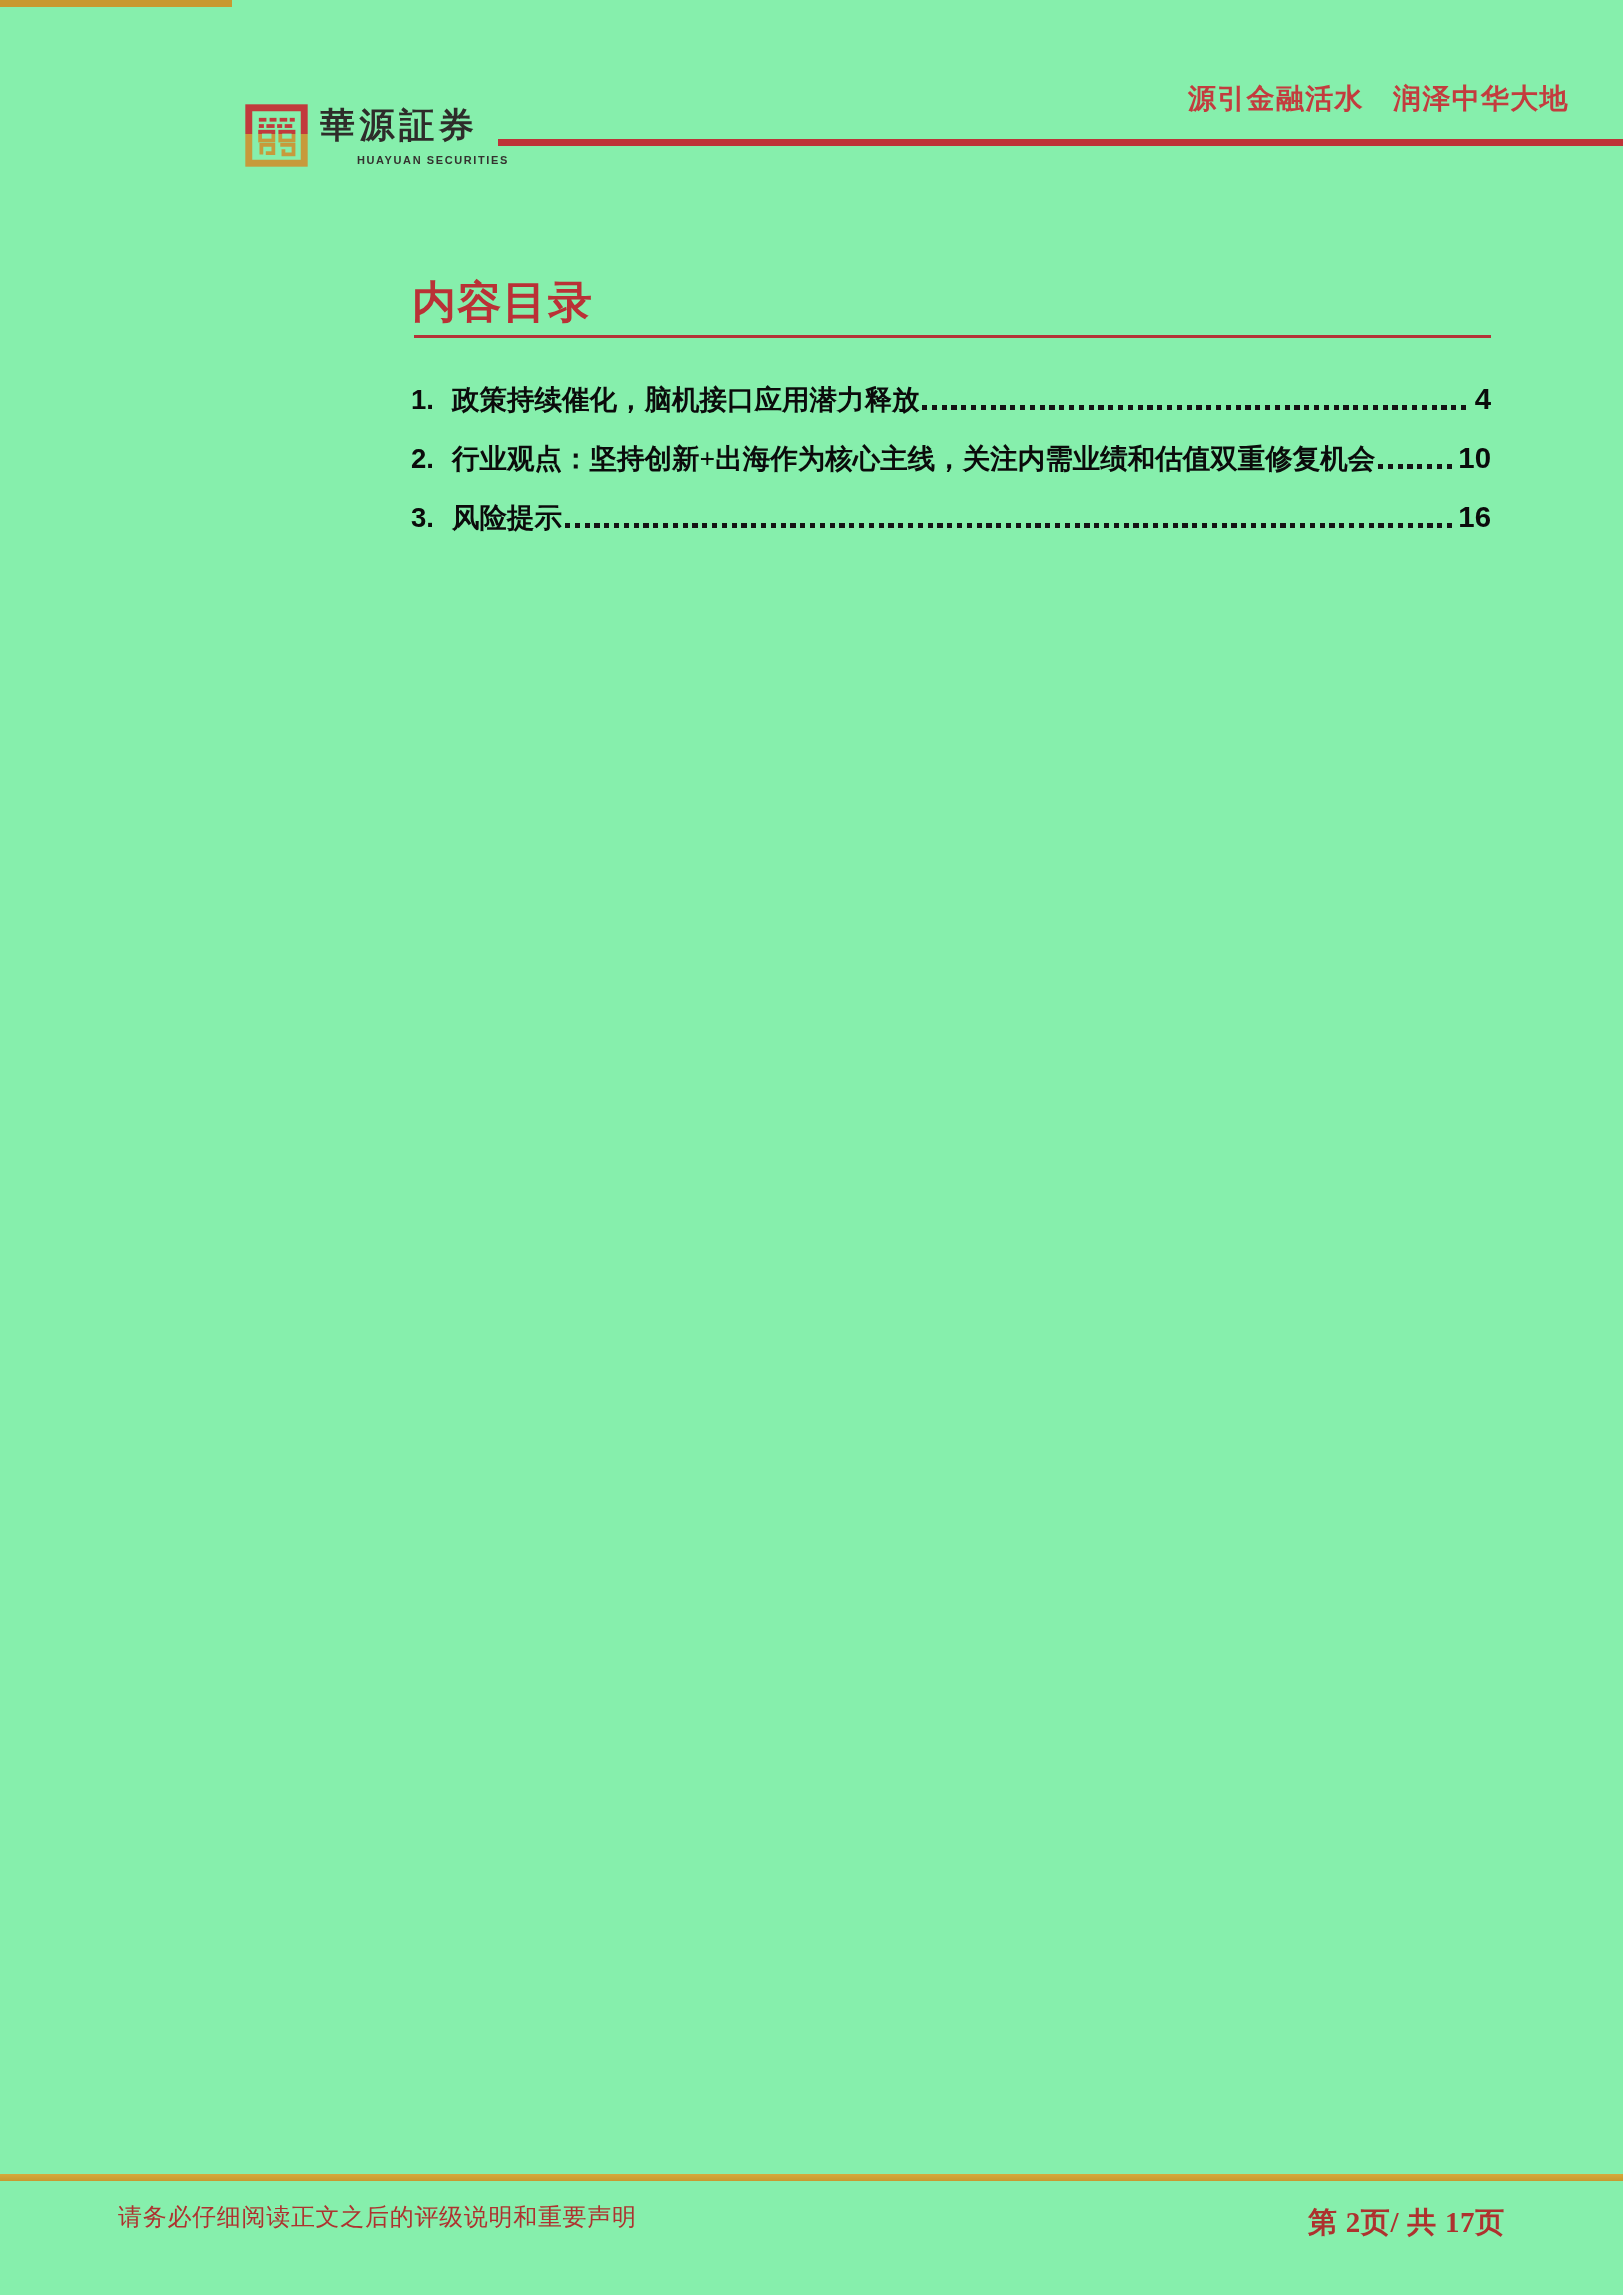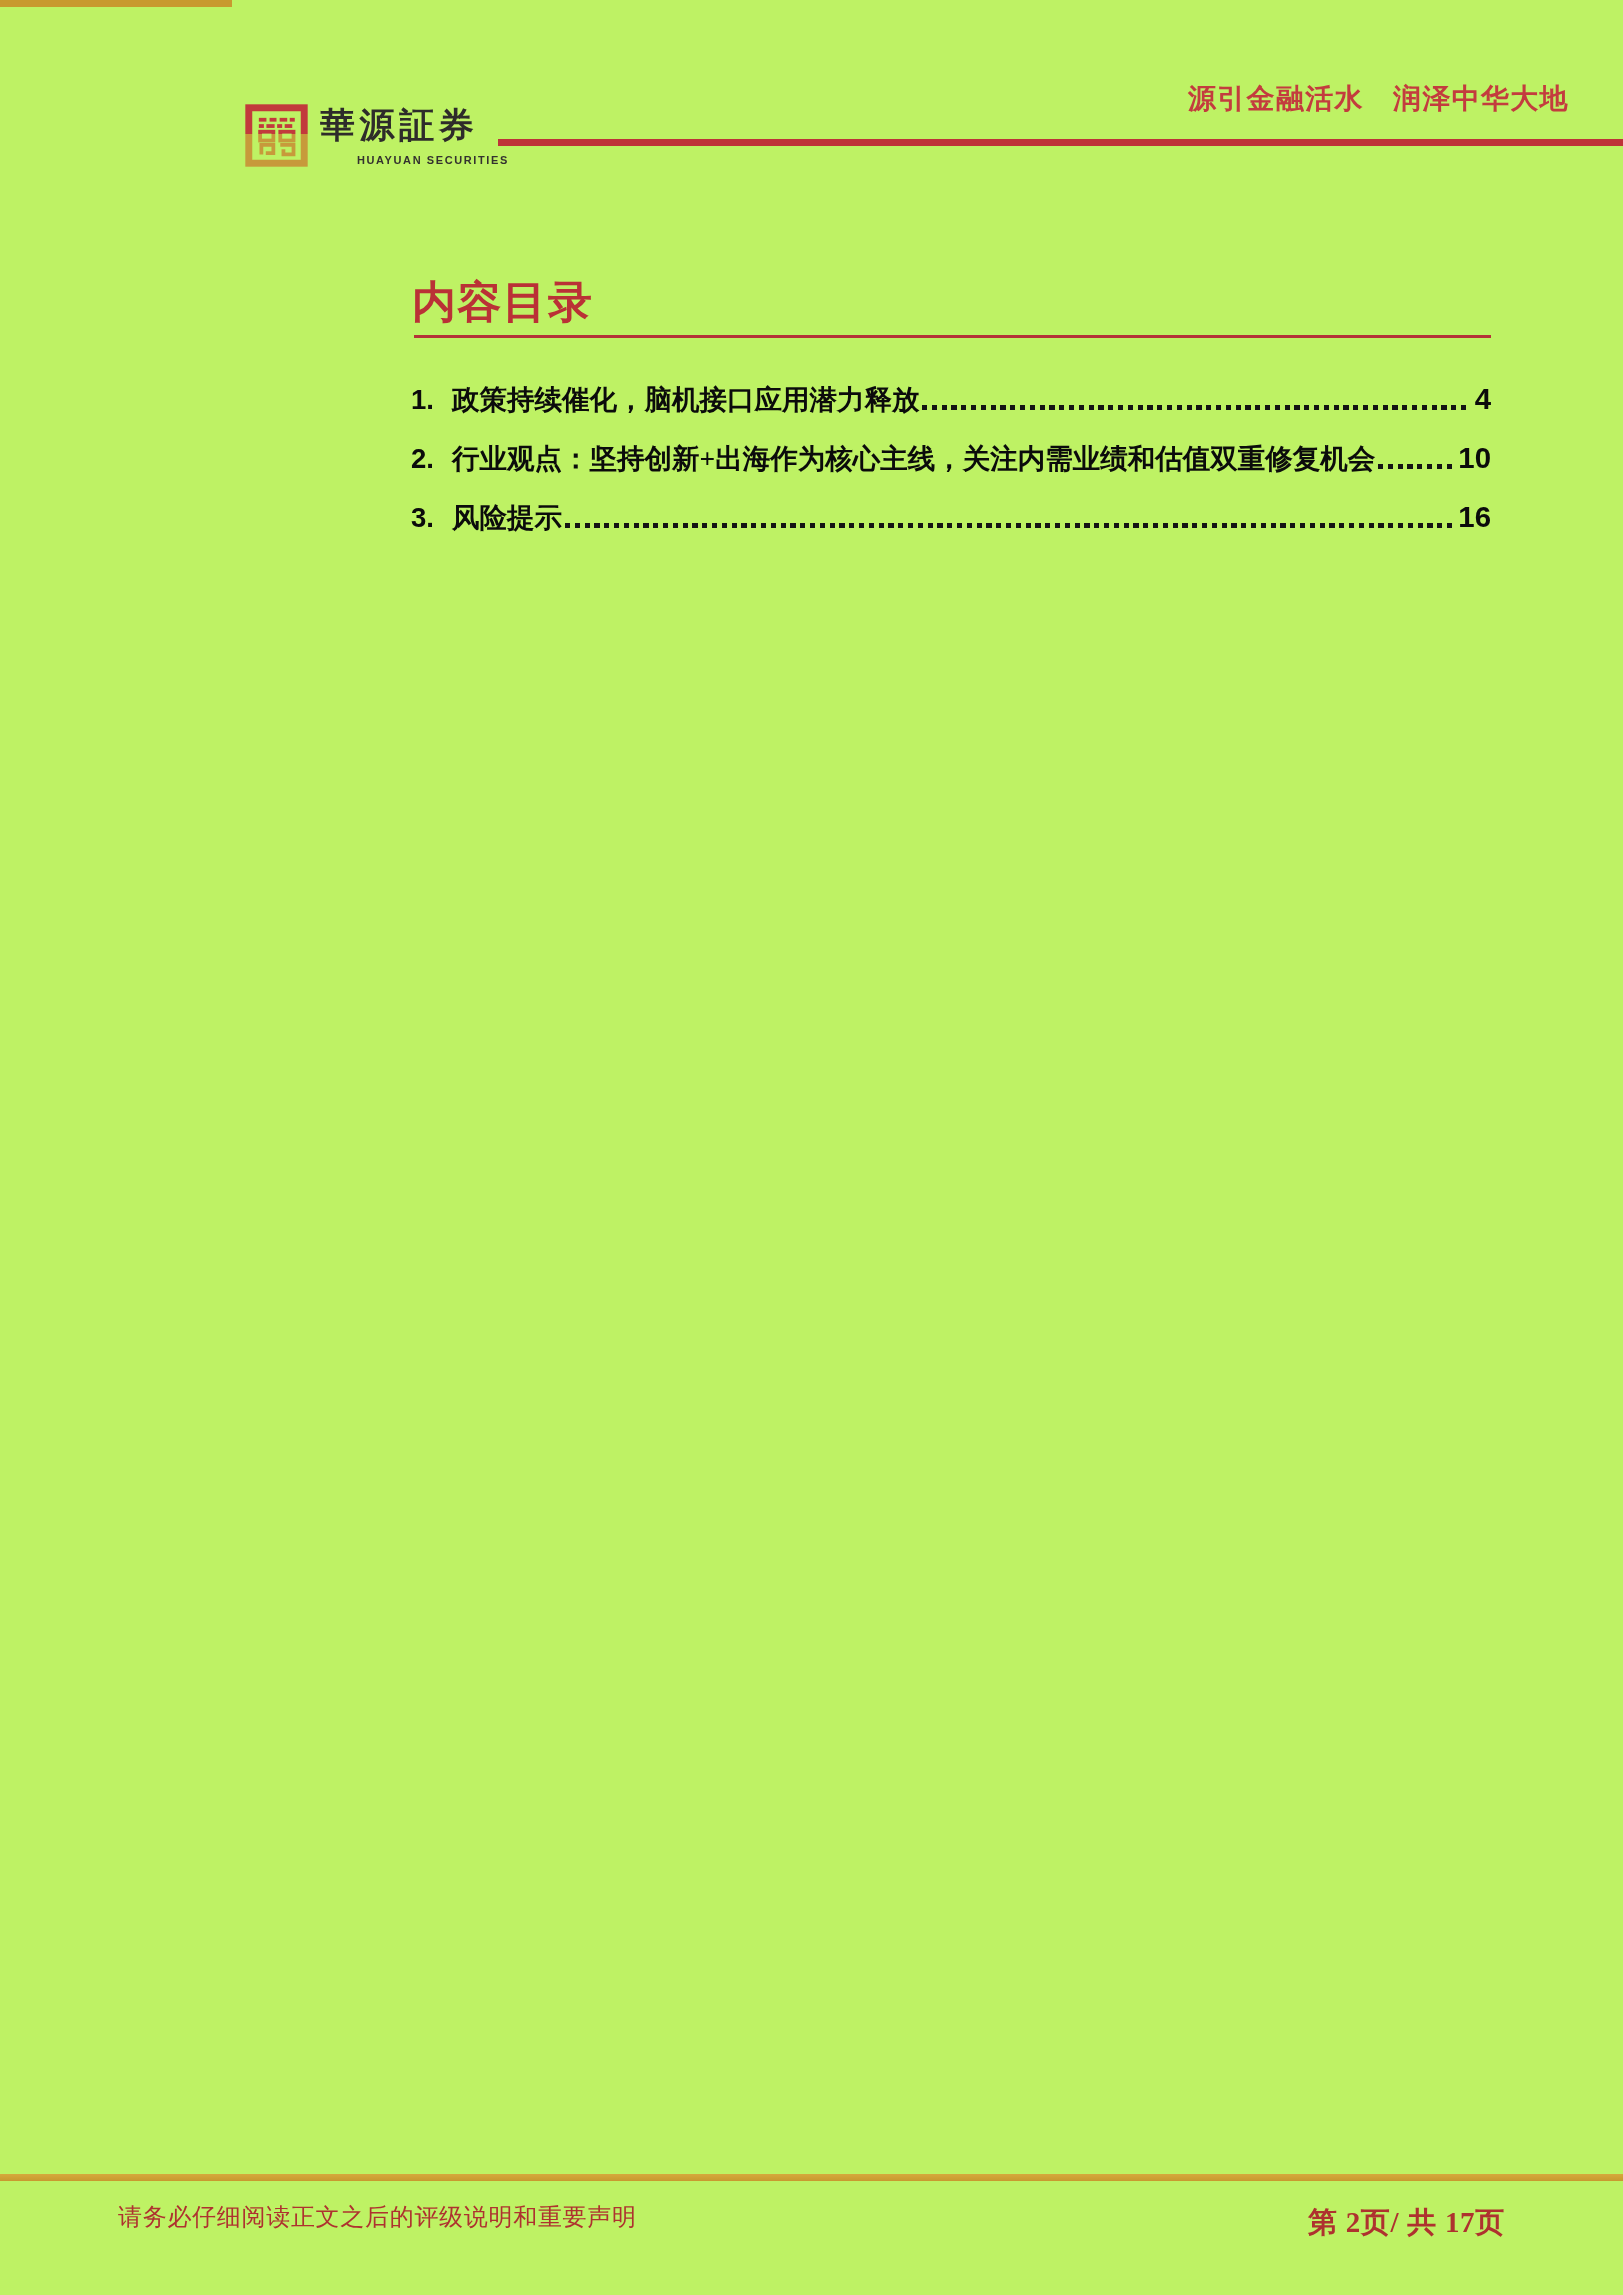--- a/index.html
+++ b/index.html
@@ -1,20 +1,20 @@
 <!DOCTYPE html>
 <html style="font-size:10.5px"><head>
 <meta charset="utf-8">
 <style>
   html, body { margin: 0; padding: 0; background: #ffffff; }
   .page {
     position: relative;
     width: 1623px;
     height: 2295px;
-    background: #bef264;
+    background: #86efac;
     overflow: hidden;
     font-family: "Liberation Sans", sans-serif;
     color: #111;
   }
 
   
   .gold-bar-left {
     position: absolute; left: 0; top: 213; width: 232px; height: 7.2px;
     background: #C8992F;
   }

